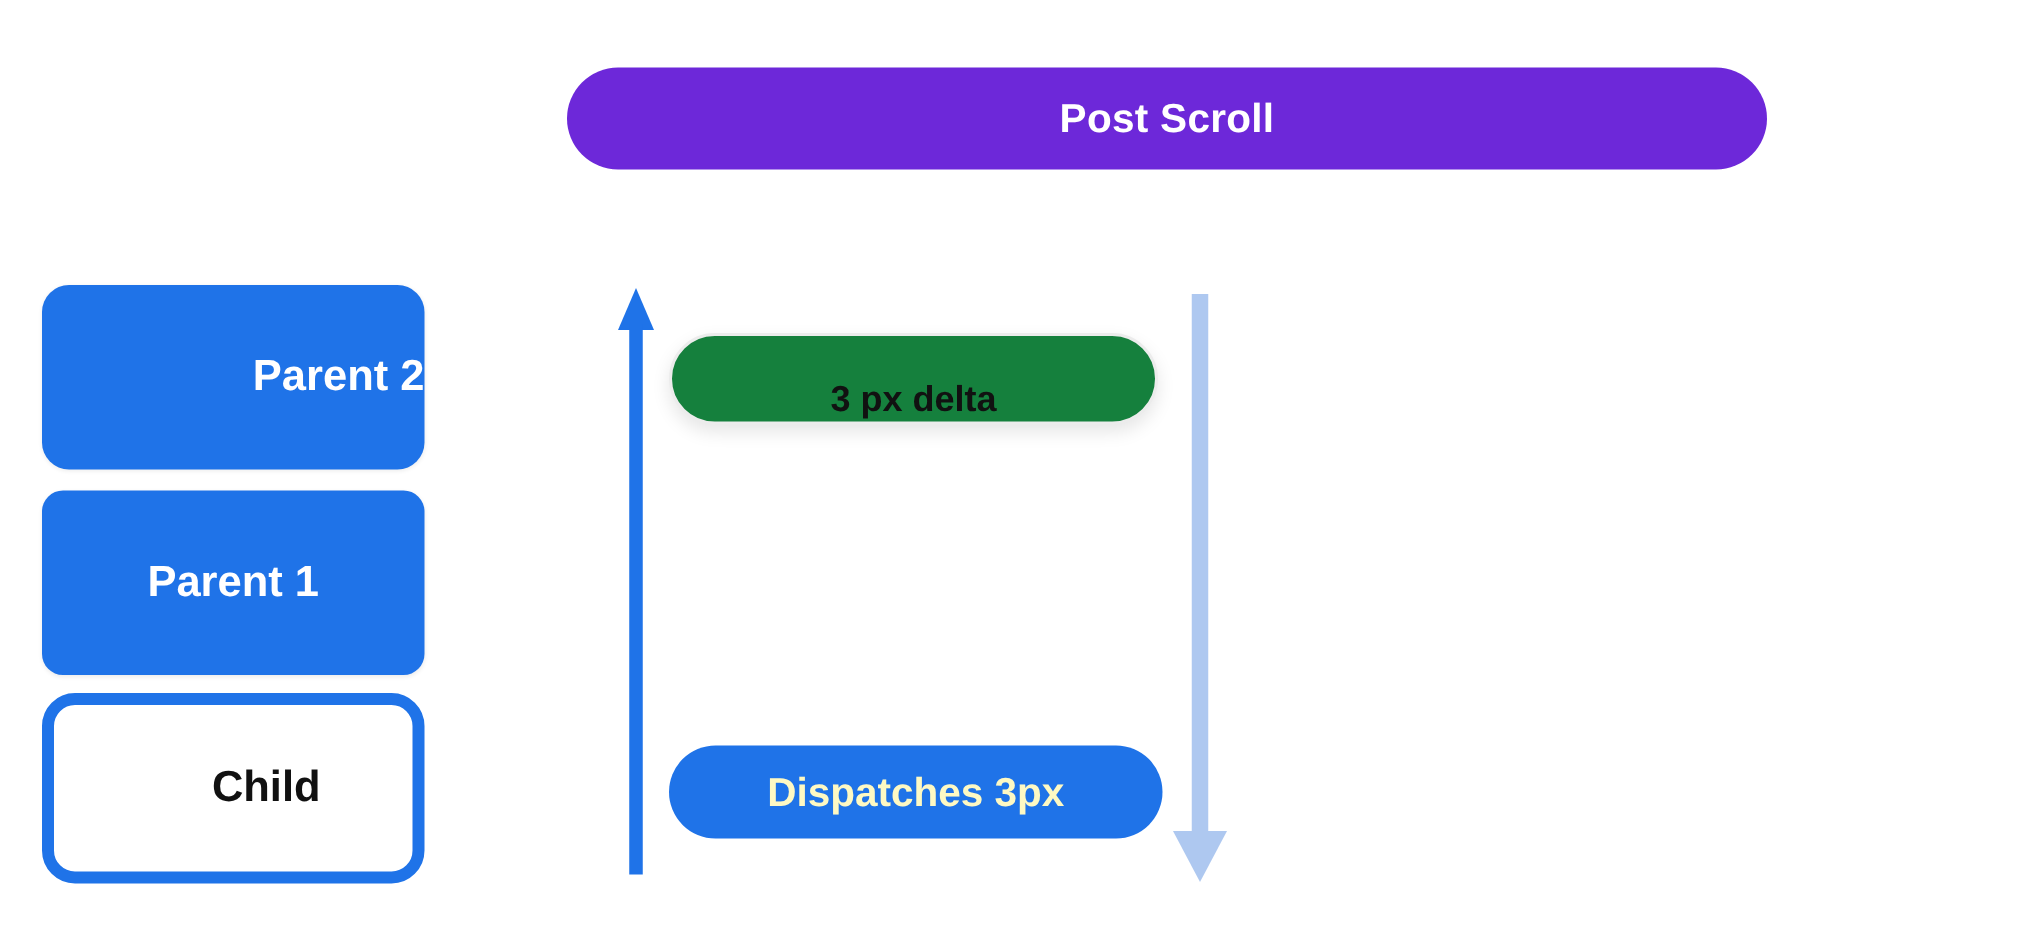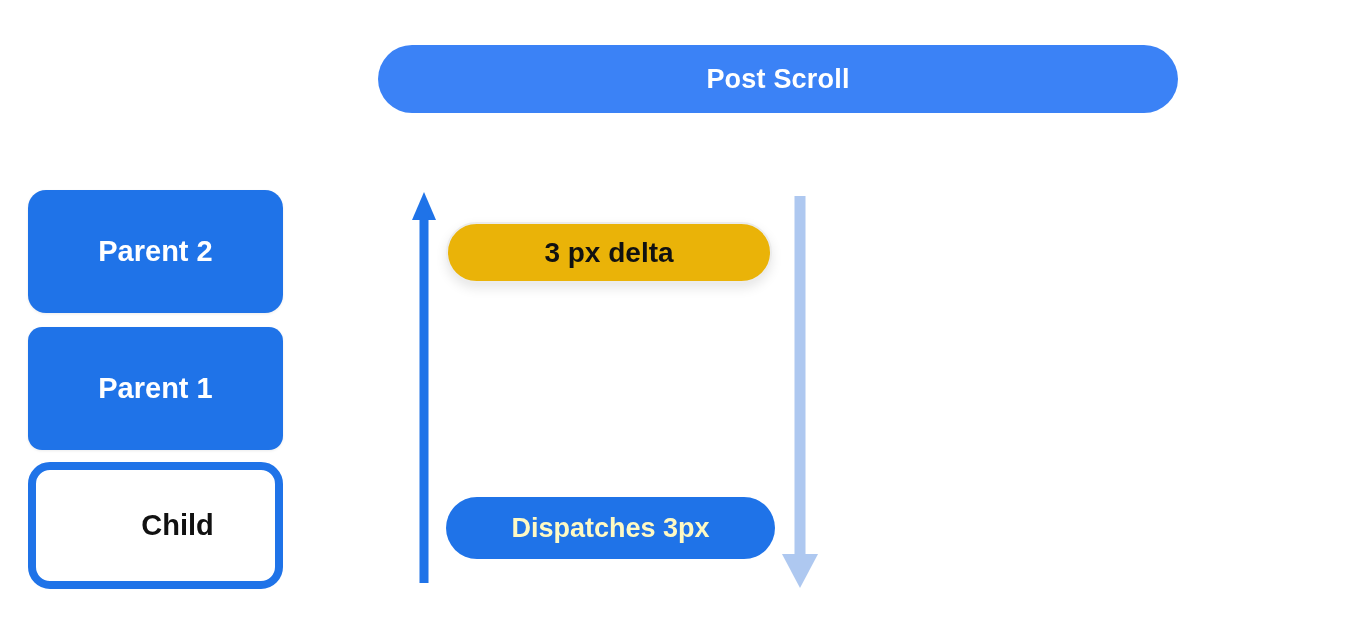--- a/index.html
+++ b/index.html
@@ -22,21 +22,21 @@
     justify-content: center;
     box-sizing: border-box;
   }
   
   .post-scroll {
     left: 378px;
     top: 45px;
     width: 800px;
     height: 68px;
     border-radius: 34px;
-    background: #3b82f6;
+    background: #6d28d9;
     color: #ffffff;
     font-size: 27px;
     font-weight: bold;
     letter-spacing: 0.2px;
   }
   
   .stack-box {
     left: 28px;
     width: 255px;
     height: 123px;
@@ -51,36 +51,37 @@
   }
   .stack-box.child {
     background: #ffffff;
     color: #111111;
     font-weight: 600;
     border: 8px solid #1f73e8;
     border-radius: 22px;
     height: 127px;
     padding-left: 44px;
   }
-  .parent2 { top: 190px; }
+  .parent2 { top: 190px; justify-content: flex-end; }
   .parent1 { top: 327px; border-radius: 14px; }
   .childbox { top: 462px; }
   
   .delta-pill {
     left: 446px;
     top: 222px;
     width: 326px;
     height: 61px;
     border-radius: 31px;
-    background: #eab308;
+    background: #15803d;
     border: 2px solid #ececec;
     box-shadow: 0 5px 12px rgba(0,0,0,0.10);
     color: #111111;
-    font-size: 28px;
+    font-size: 24px;
     font-weight: 600;
+    align-items: flex-end;
   }
   .dispatch-pill {
     left: 446px;
     top: 497px;
     width: 329px;
     height: 62px;
     border-radius: 31px;
     background: #1f73e8;
     color: #fef9c3;
     font-size: 27px;

